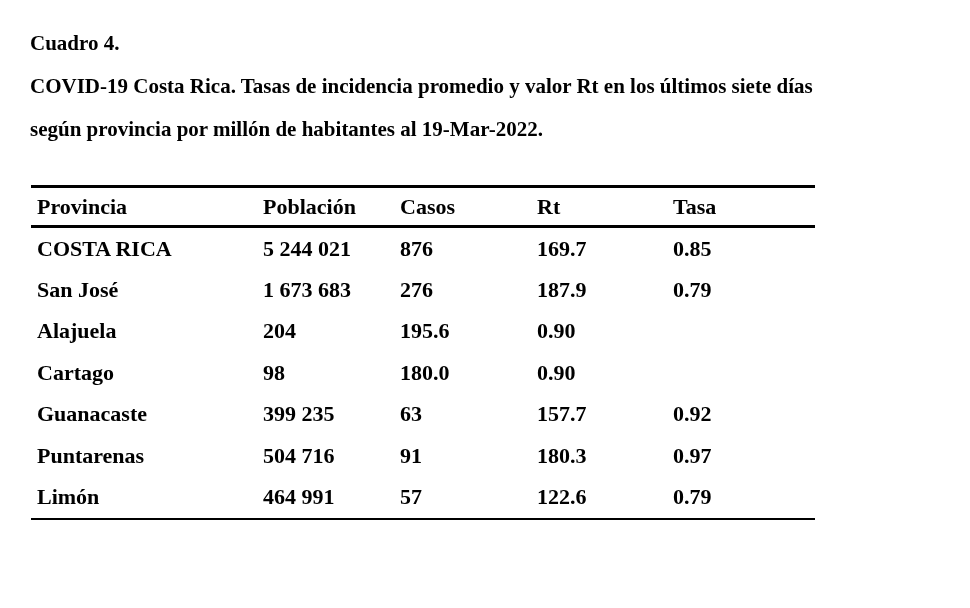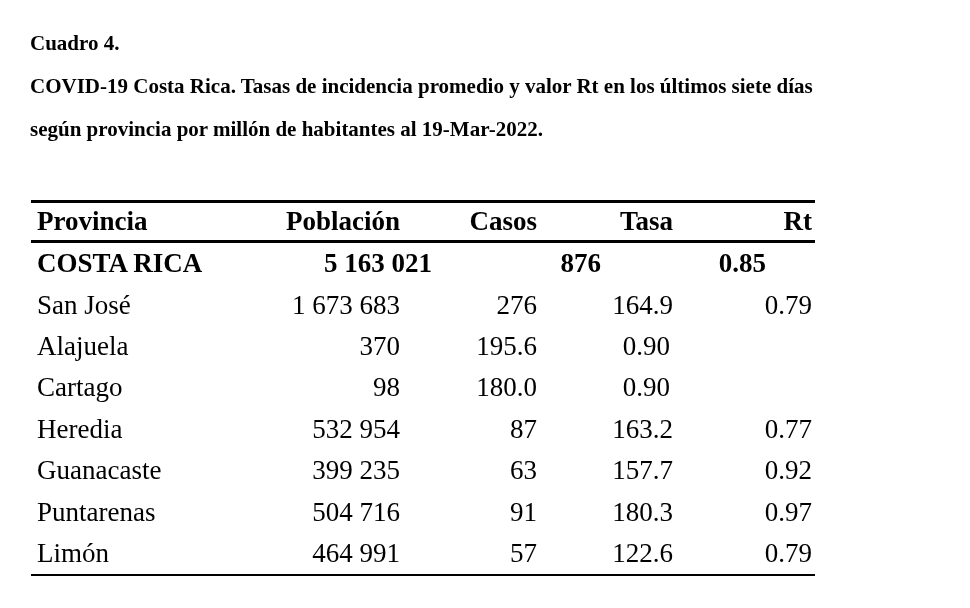--- a/index.html
+++ b/index.html
@@ -21,48 +21,48 @@
     left: 30px;
     top: 22px;
     font-weight: bold;
     font-size: 21px;
     line-height: 43px;
     white-space: nowrap;
   }
   .data-table {
     position: absolute;
     left: 31px;
-    top: 200px;
+    top: 185px;
     width: 784px;
-    font-size: 27px;
+    font-size: 22px;
   }
   .grid-row {
     display: grid;
     grid-template-columns: 232px 137px 137px 136px 142px;
     align-items: center;
   }
   .thead {
     box-sizing: border-box;
     height: 43px;
     border-top: 3px solid #000000;
     border-bottom: 3px solid #000000;
     font-weight: bold;
   }
   .tbody {
     border-bottom: 2px solid #000000;
   }
   .trow {
     height: 41.4px;
+    font-weight: bold;
   }
   .trow.bold-row {
     font-weight: bold;
-    gap: 32px;
   }
   .cell {
-    text-align: right;
+    text-align: left;
     white-space: nowrap;
   }
   .cell.first {
     text-align: left;
     padding-left: 6px;
   }
   .cell.last {
     padding-right: 3px;
   }
 </style>
@@ -76,62 +76,56 @@
     <div>COVID-19 Costa Rica. Tasas de incidencia promedio y valor Rt en los últimos siete días</div>
     <div>según provincia por millón de habitantes al 19-Mar-2022.</div>
   </div>
 
   <div class="data-table">
 
     <div class="grid-row thead">
       <div class="cell first">Provincia</div>
       <div class="cell">Población</div>
       <div class="cell">Casos</div>
+      <div class="cell last">Rt</div>
       <div class="cell">Tasa</div>
-      <div class="cell last">Rt</div>
     </div>
 
     <div class="tbody">
 
       <div class="grid-row trow bold-row">
         <div class="cell first">COSTA RICA</div>
-        <div class="cell">5 163 021</div>
+        <div class="cell">5 244 021</div>
         <div class="cell">876</div>
+        <div class="cell">169.7</div>
         <div class="cell last">0.85</div>
       </div>
 
       <div class="grid-row trow">
         <div class="cell first">San José</div>
         <div class="cell">1 673 683</div>
         <div class="cell">276</div>
-        <div class="cell">164.9</div>
+        <div class="cell">187.9</div>
         <div class="cell last">0.79</div>
       </div>
 
       <div class="grid-row trow">
         <div class="cell first">Alajuela</div>
-        <div class="cell">370</div>
+        <div class="cell">204</div>
         <div class="cell">195.6</div>
         <div class="cell last">0.90</div>
       </div>
 
       <div class="grid-row trow">
         <div class="cell first">Cartago</div>
         <div class="cell">98</div>
         <div class="cell">180.0</div>
         <div class="cell last">0.90</div>
       </div>
 
-      <div class="grid-row trow">
-        <div class="cell first">Heredia</div>
-        <div class="cell">532 954</div>
-        <div class="cell">87</div>
-        <div class="cell">163.2</div>
-        <div class="cell last">0.77</div>
-      </div>
 
       <div class="grid-row trow">
         <div class="cell first">Guanacaste</div>
         <div class="cell">399 235</div>
         <div class="cell">63</div>
         <div class="cell">157.7</div>
         <div class="cell last">0.92</div>
       </div>
 
       <div class="grid-row trow">

